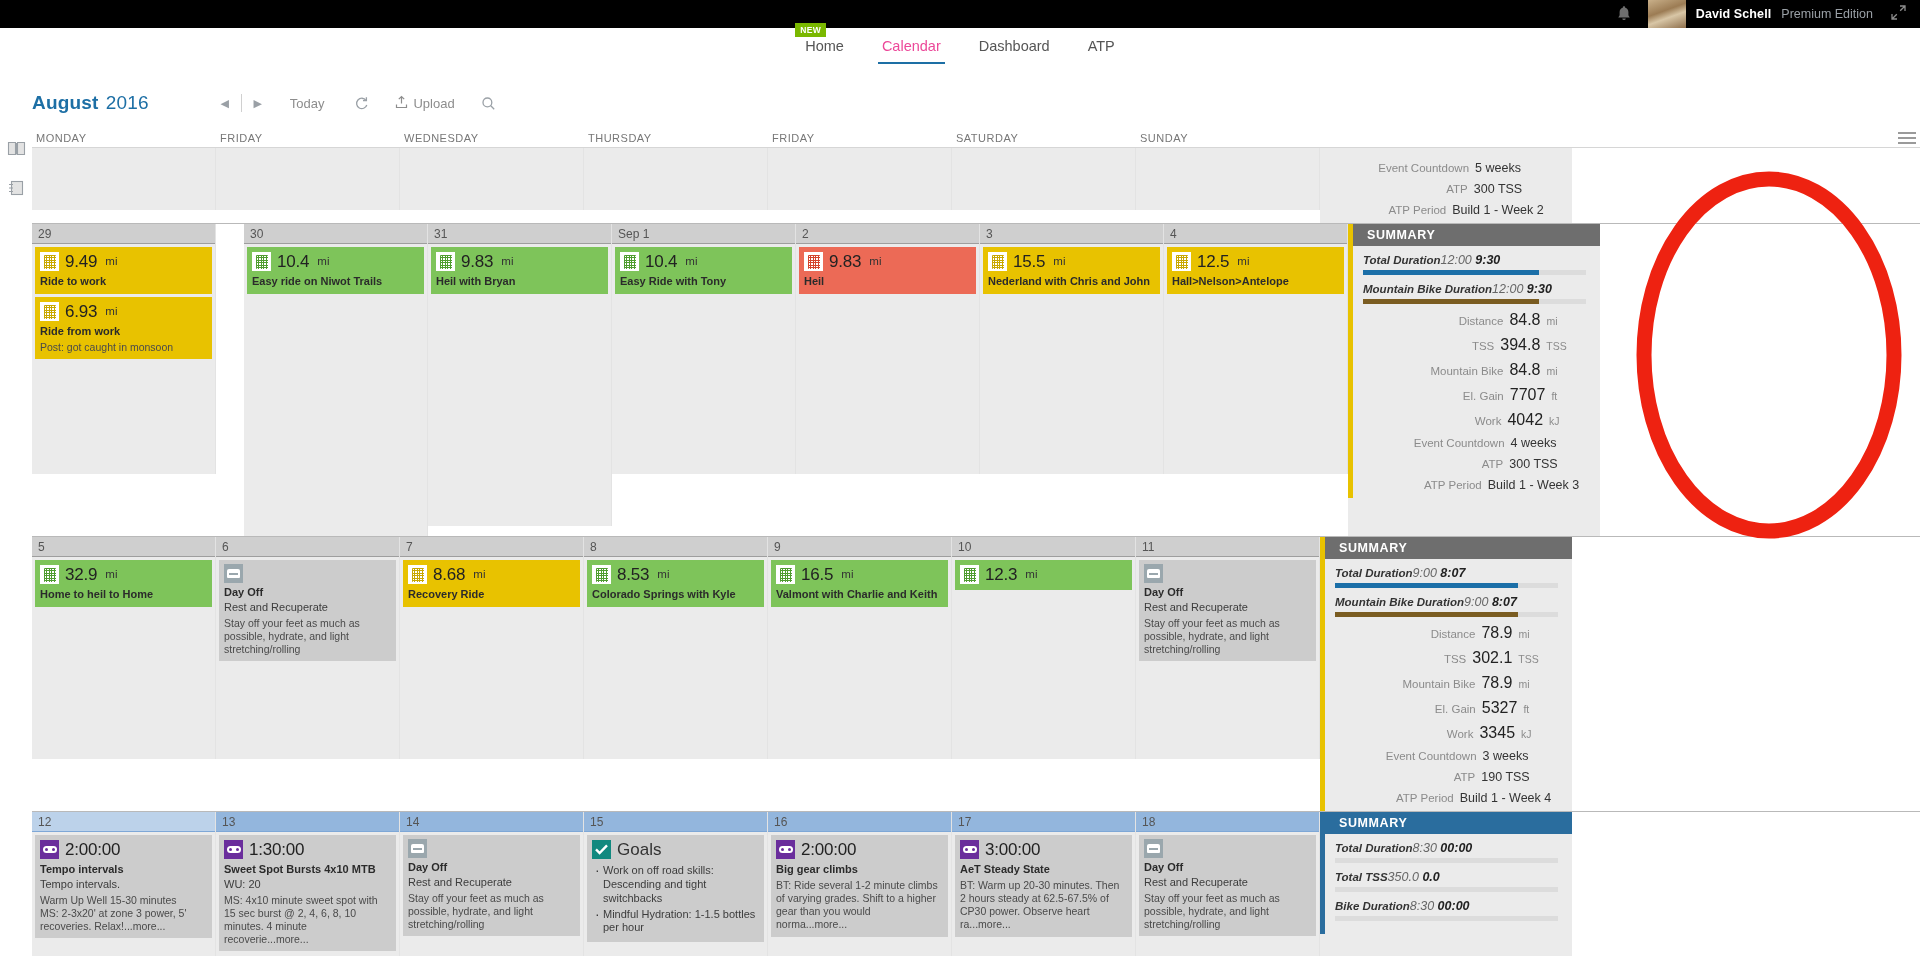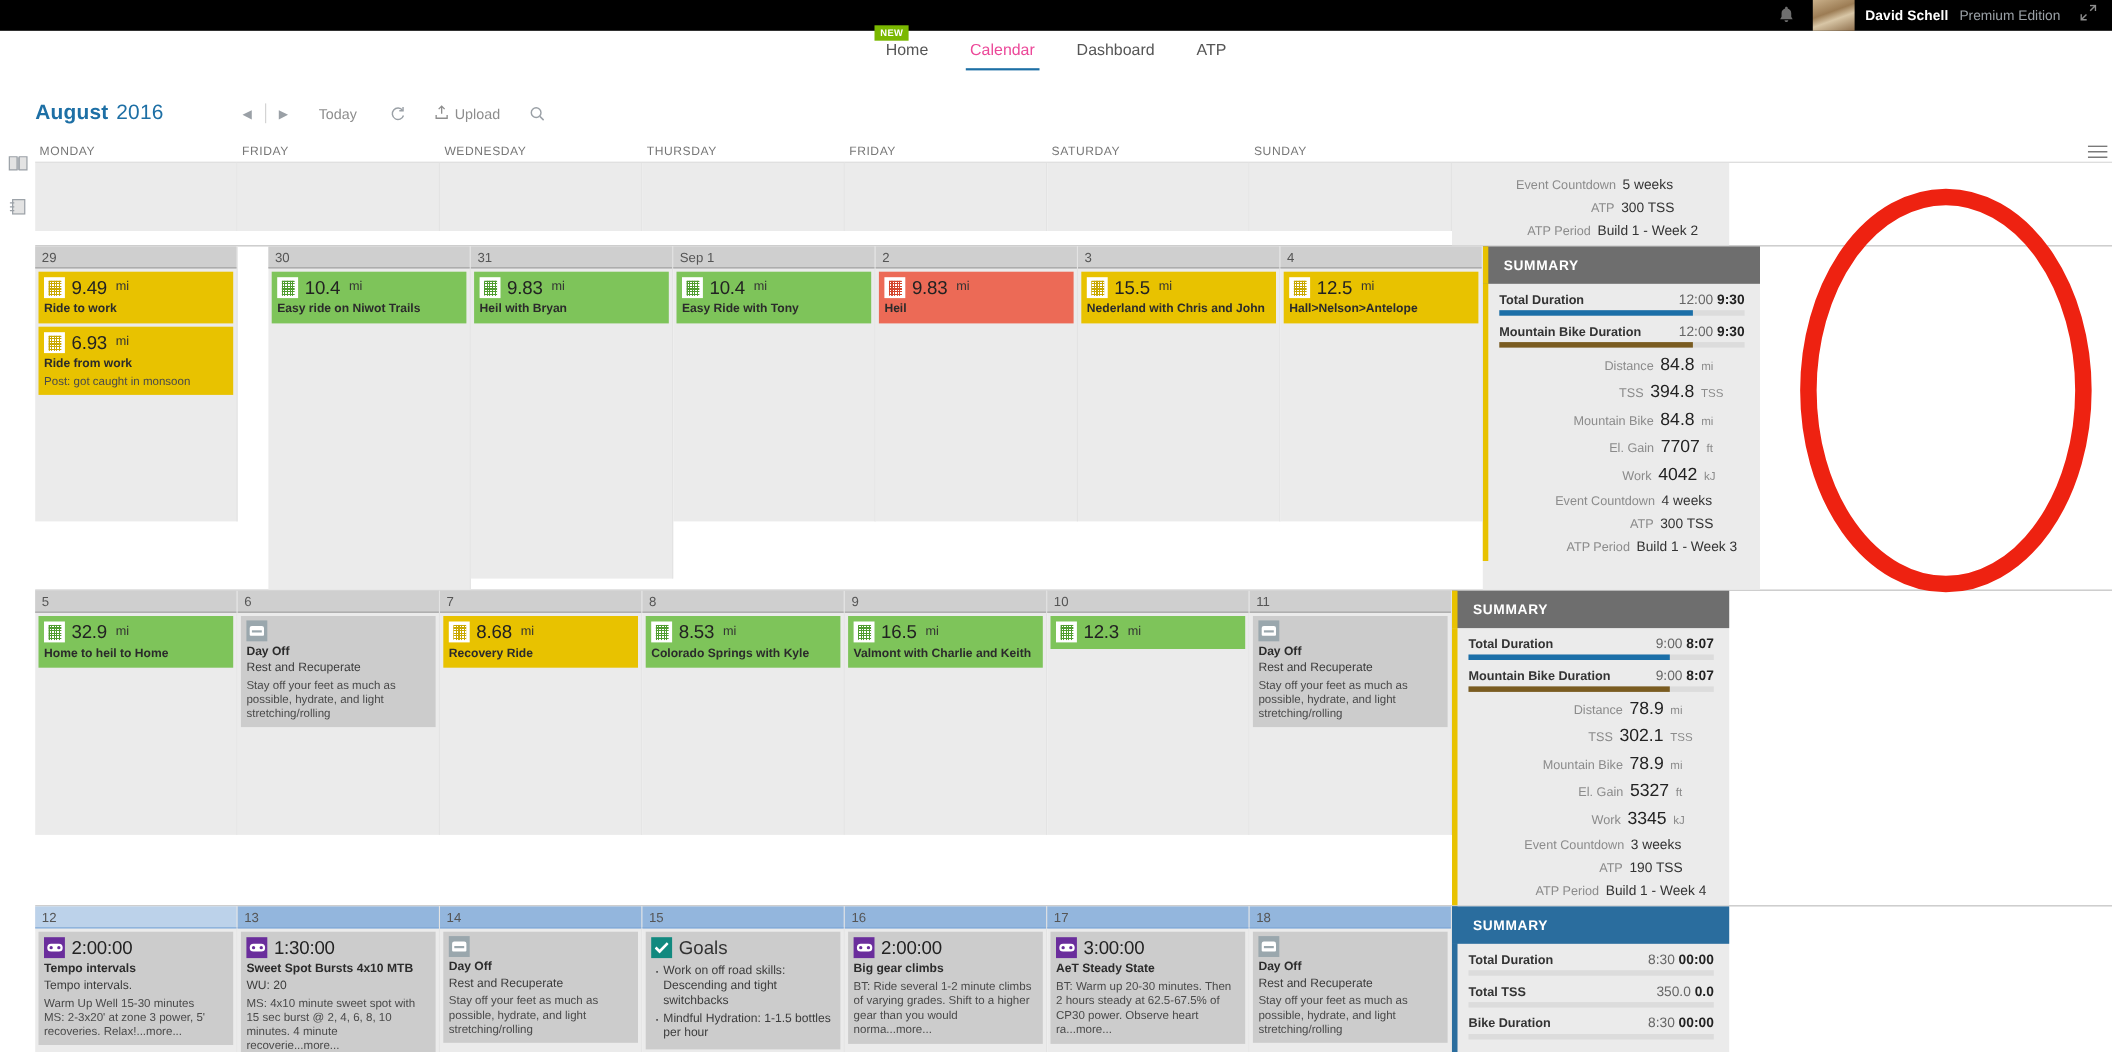--- a/index.html
+++ b/index.html
@@ -131,30 +131,30 @@
   .ic-plan { background:#6a2d9c; display:flex; align-items:center; justify-content:center; }
   .ic-plan i { width:14px; height:7px; background:#fff; border-radius:4px; position:relative;}
   .ic-plan i:before,.ic-plan i:after{content:"";position:absolute;top:2px;width:3px;height:3px;border-radius:50%;background:#6a2d9c;}
   .ic-plan i:before{left:2px;} .ic-plan i:after{right:2px;}
   .ic-goal { background:#11897f; display:flex; align-items:center; justify-content:center; }
 
   
   .sumcol { width:252px; flex:0 0 auto; background:#ebebeb; }
   .sum-preheader { padding:6px 14px 6px 0; }
   .sum-hdr {
-    height:34px; display:flex; align-items:center; padding-left:14px;
+    height:22px; display:flex; align-items:center; padding-left:14px;
     color:#fff; font-size:12.5px; letter-spacing:.6px; font-weight:bold;
     border-left:5px solid #e8c200;
   }
   .sum-hdr.grey { background:#6e6e6e; }
   .sum-hdr.blue { background:#2a6d9e; border-left-color:#2a6d9e; }
   .sum-body { padding:7px 14px 6px 10px; border-left:5px solid #e8c200; }
   .sum-body.blue { border-left-color:#2a6d9e; }
   .barrow { margin-bottom:7px; }
-  .barrow-top { display:flex; justify-content:space-between; align-items:baseline; }
+  .barrow-top { display:flex; align-items:baseline;font-style:italic; }
   .bar-label { font-size:11.5px; font-weight:bold; color:#333; }
   .bar-vals { font-size:12.5px; color:#666; }
   .bar-vals b { color:#222; }
   .bar-track { height:5px; background:#dcdcdc; margin-top:3px; }
   .bar-fill { height:5px; }
   .bar-fill.blue { background:#1b6fa8; }
   .bar-fill.brown { background:#7a5c21; }
   .kv { display:flex; justify-content:center; align-items:baseline; gap:6px; margin-top:7px; }
   .kv .k { font-size:11.5px; color:#8b8b8b; text-align:right; width:112px;}
   .kv .v { font-size:16px; color:#222; }

